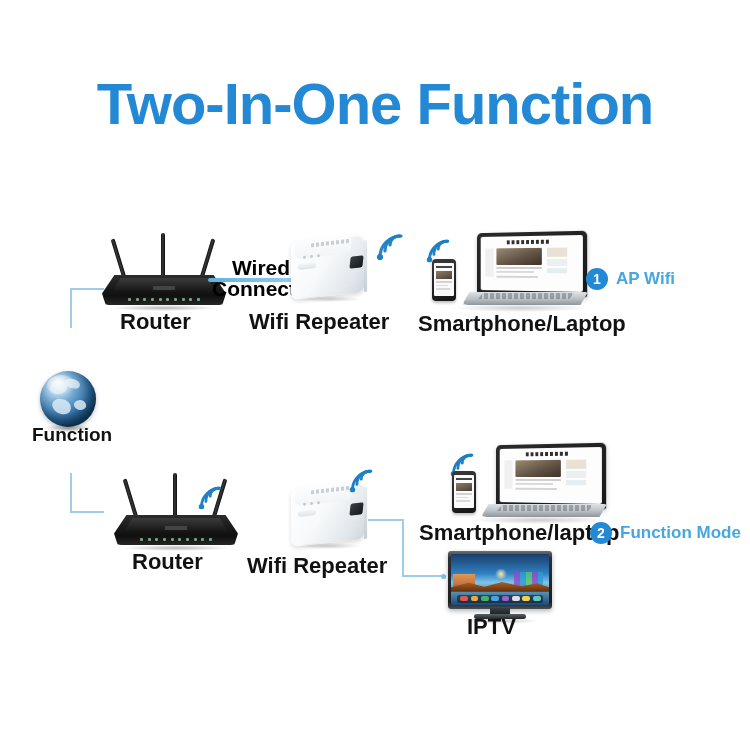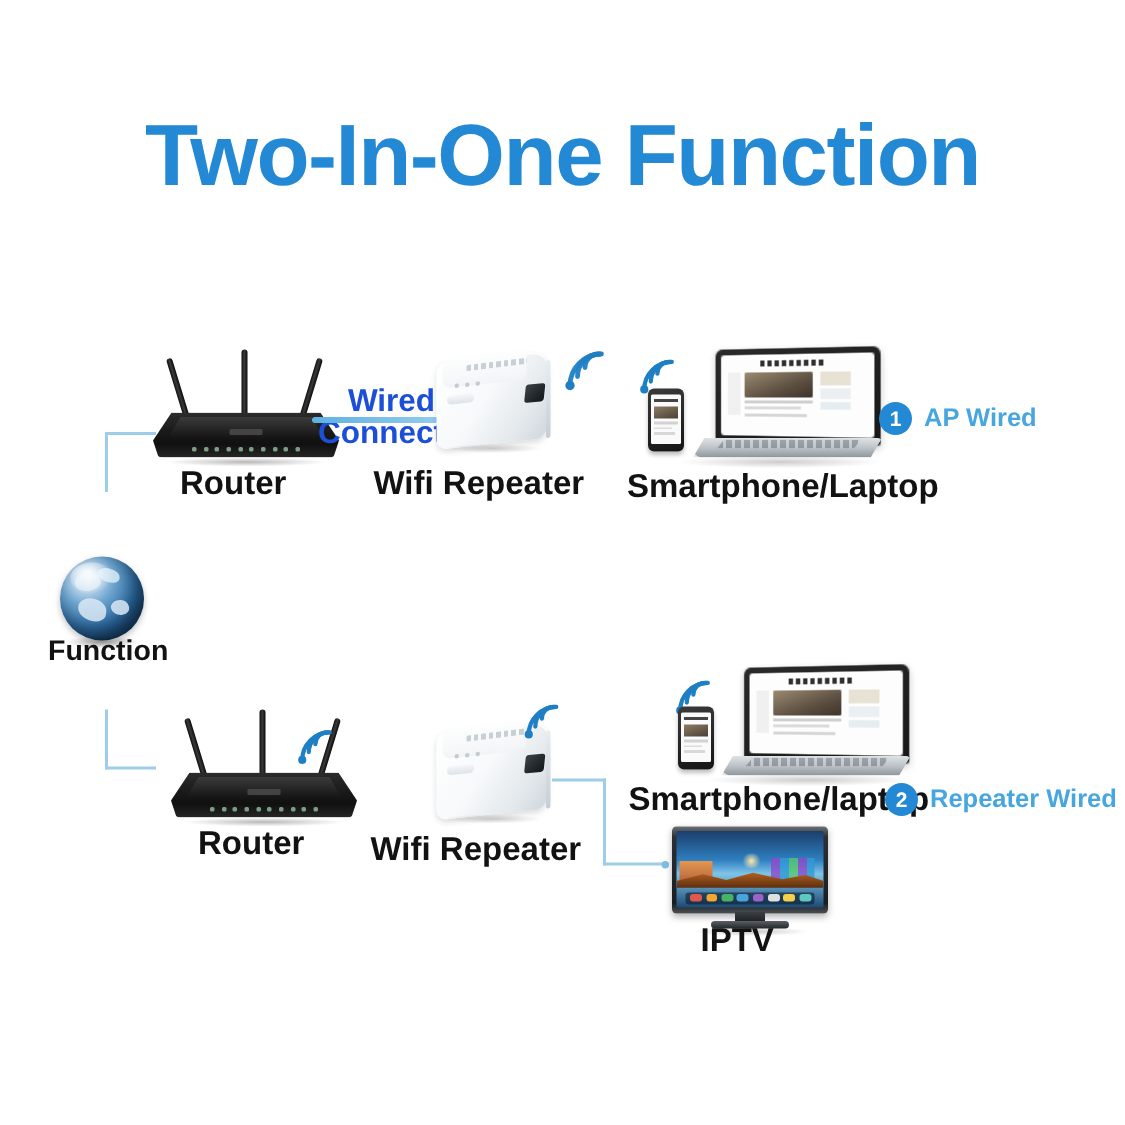--- a/index.html
+++ b/index.html
@@ -244,21 +244,21 @@
     background:#2489d4;color:#fff;
     font-size:14px;font-weight:bold;
     display:flex;align-items:center;justify-content:center;
     flex:0 0 auto;
   }
   .mode .txt{color:#47a6e0;font-size:17px;font-weight:bold;}
 
   
   .wired{position:absolute;text-align:center;}
   .wired .w1,.wired .w2{
-    font-weight:bold;color:#1d4ed8;white-space:nowrap;line-height:1.0;
+    font-weight:bold;color:#000000;white-space:nowrap;line-height:1.0;
   }
   .wired .bar{
     position:absolute;left:-4px;top:21px;width:106px;height:4px;
     background:linear-gradient(90deg,#5fb1e0,#9ed3ef);
     border-radius:2px;
   }
 </style>
 </head>
 <body>
 
@@ -364,21 +364,21 @@
         <div class="b2"></div>
         <div class="b3"></div>
         <div class="b4"></div>
         <div class="b5"></div>
     </div>
   </div>
   <div class="lbl" style="left:418px;top:312px;font-size:22px;">Smartphone/Laptop</div>
 
   <div class="mode" style="left:586px;top:268px;">
     <span class="num">1</span>
-    <span class="txt">AP Wired</span>
+    <span class="txt">AP Wifi</span>
   </div>
 
   <div class="globe" style="left:40px;top:371px;">
     <div class="ball">
       <div class="land l1"></div>
         <div class="land l2"></div>
       <div class="land l3"></div>
         <div class="land l4"></div>
       <div class="gloss"></div>
     </div>
@@ -513,16 +513,16 @@
       </div>
     </div>
     <div class="neck"></div>
     <div class="stand"></div>
     <div class="shadow"></div>
   </div>
   <div class="lbl" style="left:467px;top:615px;font-size:22px;">IPTV</div>
 
   <div class="mode" style="left:590px;top:522px;">
     <span class="num">2</span>
-    <span class="txt">Repeater Wired</span>
+    <span class="txt">Function Mode</span>
   </div>
 
 </div>
 
 </body></html>

